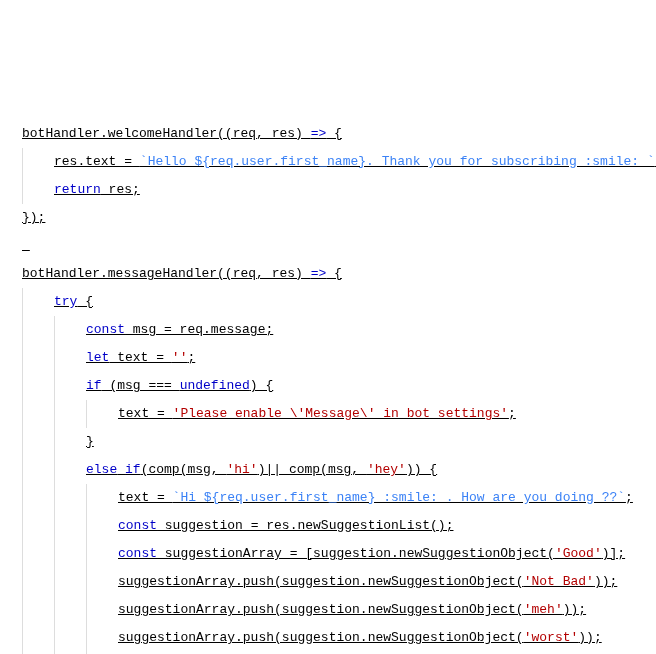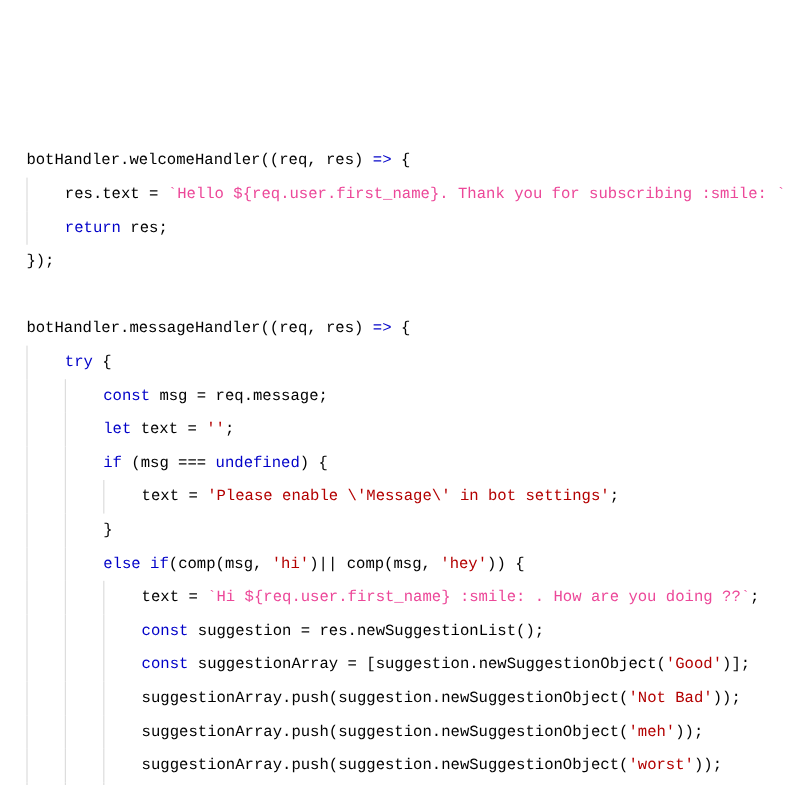--- a/index.html
+++ b/index.html
@@ -23,24 +23,25 @@
   }
   .guide {
     border-left: 1px solid #ddd;
     display: inline-block;
     width: 32px;
     height: 28px;
     vertical-align: top;
   }
   .code {
     flex: 1 1 auto;
+    text-decoration: underline;
   }
   .kw { color: #0000c8; }
   .str { color: #b30000; }
-  .tpl { color: #ec4899; }
+  .tpl { color: #3b82f6; }
 </style>
 </head>
 <body>
 
 
 
 <div id="editor"><div class="line"><span class="indent"></span><span class="code"><span>botHandler.welcomeHandler((req, res) </span><span class="kw">=&gt;</span><span> {</span></span></div><div class="line"><span class="indent"><span class="guide"></span></span><span class="code"><span>res.text = </span><span class="tpl">`Hello ${req.user.first_name}. Thank you for subscribing :smile: `</span><span>;</span></span></div><div class="line"><span class="indent"><span class="guide"></span></span><span class="code"><span class="kw">return</span><span> res;</span></span></div><div class="line"><span class="indent"></span><span class="code"><span>});</span></span></div><div class="line"><span class="indent"></span><span class="code"><span> </span></span></div><div class="line"><span class="indent"></span><span class="code"><span>botHandler.messageHandler((req, res) </span><span class="kw">=&gt;</span><span> {</span></span></div><div class="line"><span class="indent"><span class="guide"></span></span><span class="code"><span class="kw">try</span><span> {</span></span></div><div class="line"><span class="indent"><span class="guide"></span><span class="guide"></span></span><span class="code"><span class="kw">const</span><span> msg = req.message;</span></span></div><div class="line"><span class="indent"><span class="guide"></span><span class="guide"></span></span><span class="code"><span class="kw">let</span><span> text = </span><span class="str">''</span><span>;</span></span></div><div class="line"><span class="indent"><span class="guide"></span><span class="guide"></span></span><span class="code"><span class="kw">if</span><span> (msg === </span><span class="kw">undefined</span><span>) {</span></span></div><div class="line"><span class="indent"><span class="guide"></span><span class="guide"></span><span class="guide"></span></span><span class="code"><span>text = </span><span class="str">'Please enable \'Message\' in bot settings'</span><span>;</span></span></div><div class="line"><span class="indent"><span class="guide"></span><span class="guide"></span></span><span class="code"><span>}</span></span></div><div class="line"><span class="indent"><span class="guide"></span><span class="guide"></span></span><span class="code"><span class="kw">else</span><span> </span><span class="kw">if</span><span>(comp(msg, </span><span class="str">'hi'</span><span>)|| comp(msg, </span><span class="str">'hey'</span><span>)) {</span></span></div><div class="line"><span class="indent"><span class="guide"></span><span class="guide"></span><span class="guide"></span></span><span class="code"><span>text = </span><span class="tpl">`Hi ${req.user.first_name} :smile: . How are you doing ??`</span><span>;</span></span></div><div class="line"><span class="indent"><span class="guide"></span><span class="guide"></span><span class="guide"></span></span><span class="code"><span class="kw">const</span><span> suggestion = res.newSuggestionList();</span></span></div><div class="line"><span class="indent"><span class="guide"></span><span class="guide"></span><span class="guide"></span></span><span class="code"><span class="kw">const</span><span> suggestionArray = [suggestion.newSuggestionObject(</span><span class="str">'Good'</span><span>)];</span></span></div><div class="line"><span class="indent"><span class="guide"></span><span class="guide"></span><span class="guide"></span></span><span class="code"><span>suggestionArray.push(suggestion.newSuggestionObject(</span><span class="str">'Not Bad'</span><span>));</span></span></div><div class="line"><span class="indent"><span class="guide"></span><span class="guide"></span><span class="guide"></span></span><span class="code"><span>suggestionArray.push(suggestion.newSuggestionObject(</span><span class="str">'meh'</span><span>));</span></span></div><div class="line"><span class="indent"><span class="guide"></span><span class="guide"></span><span class="guide"></span></span><span class="code"><span>suggestionArray.push(suggestion.newSuggestionObject(</span><span class="str">'worst'</span><span>));</span></span></div><div class="line"><span class="indent"><span class="guide"></span><span class="guide"></span><span class="guide"></span></span><span class="code"></span></div></div>
 
 
 

